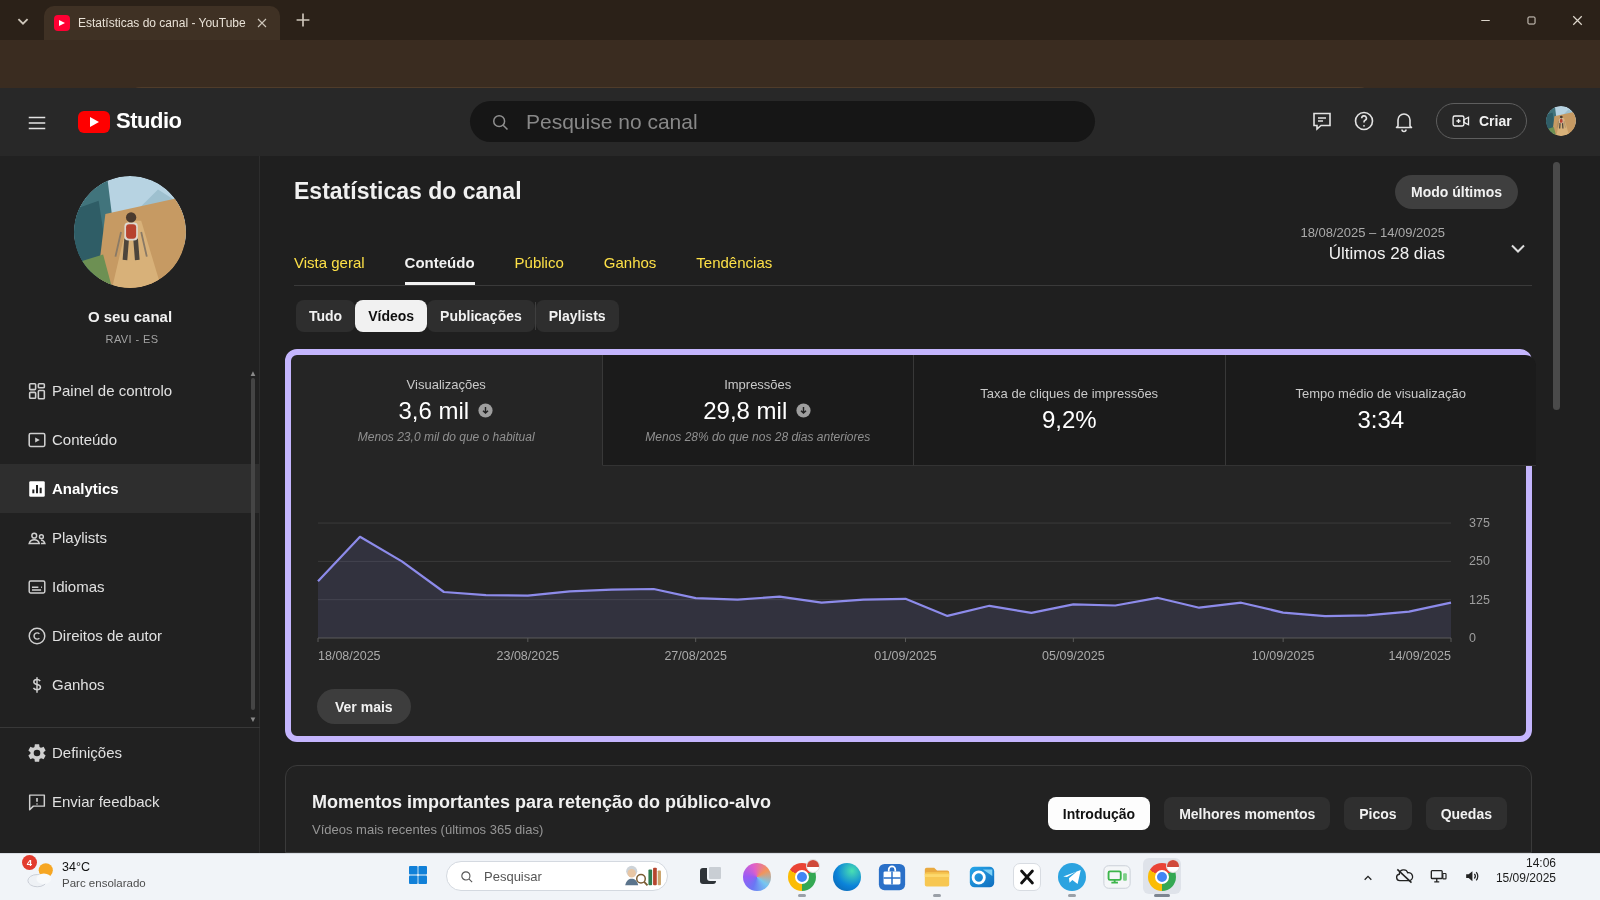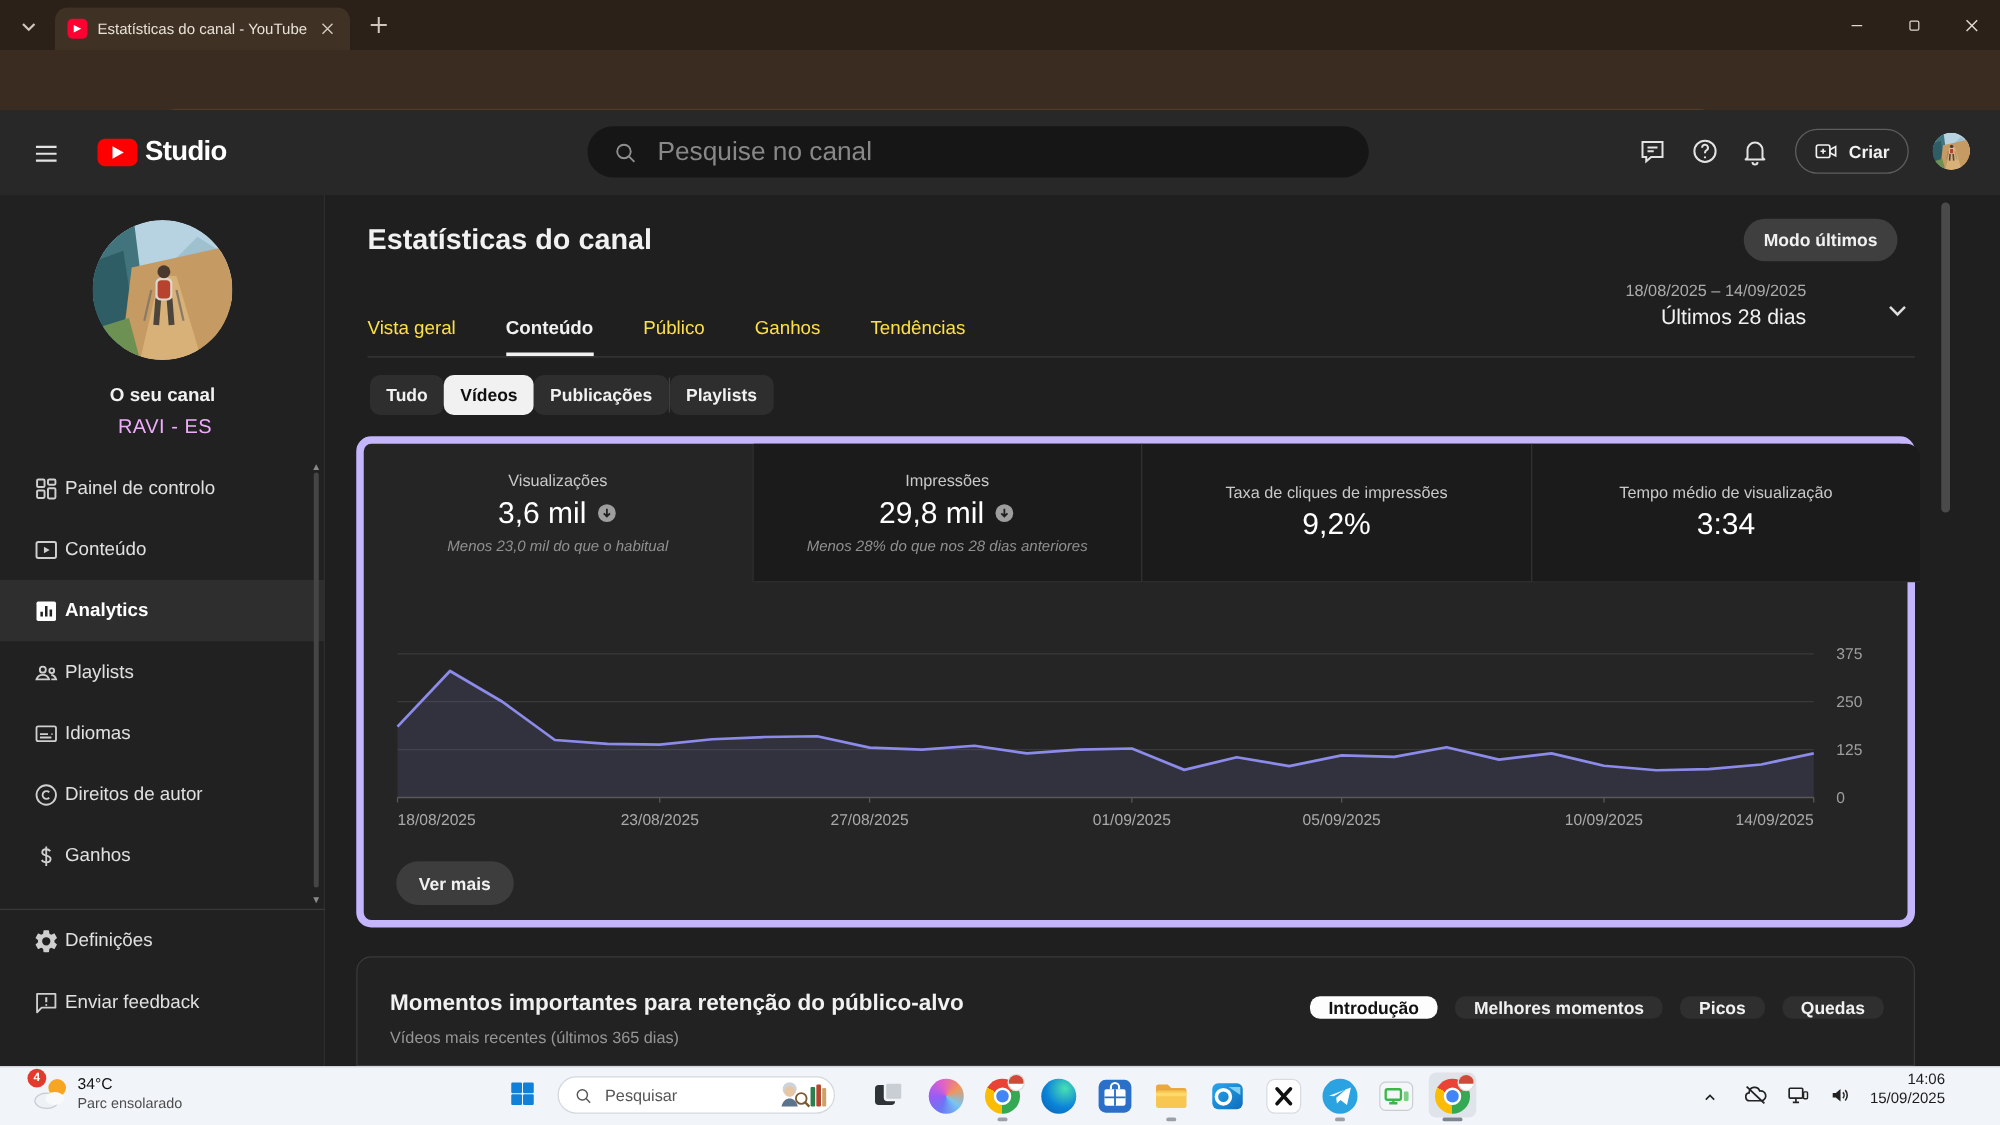--- a/index.html
+++ b/index.html
@@ -52,21 +52,21 @@
   .yt-search input::placeholder { color:#888; }
   .hdr-ic { position:absolute; top:109px; width:24px; height:24px; color:#e3e3e3; }
   .create-btn { position:absolute; left:1436px; top:103px; height:36px; border:1px solid #5e5e5e; border-radius:18px;
     display:flex; align-items:center; gap:8px; padding:0 14px; color:#f1f1f1; font-size:14px; font-weight:bold; background:transparent; }
   .create-btn .c-ic { width:20px; height:20px; color:#f1f1f1; }
 
   
   .sidebar { position:absolute; left:0; top:156px; width:260px; height:697px; background:#212121; border-right:1px solid #2d2d2d; }
   .chan-avatar { position:absolute; left:74px; top:20px; width:112px; height:112px; border-radius:50%; overflow:hidden; }
   .chan-label { position:absolute; left:0; top:152px; width:260px; text-align:center; color:#f1f1f1; font-size:15px; font-weight:bold; }
-  .chan-handle { position:absolute; left:0; top:177px; width:264px; text-align:center; color:#f0abfc; font-size:16px; letter-spacing:0.4px; }
+  .chan-handle { position:absolute; left:0; top:177px; width:264px; text-align:center; color:#a3a3a3; font-size:11px; letter-spacing:0.4px; }
   .side-menu { position:absolute; left:0; top:210px; width:260px; }
   .side-item { height:49px; display:flex; align-items:center; padding-left:26px; gap:4px; cursor:pointer; }
   .side-item.active { background:#2e2e2e; }
   .side-ic { width:22px; height:22px; color:#cfcfcf; flex:none; }
   .side-item.active .side-ic { color:#fff; }
   .side-lb { color:#e0e0e0; font-size:15px; }
   .side-item.active .side-lb { color:#fff; font-weight:bold; }
   .side-divider { position:absolute; left:0; top:571px; width:260px; height:1px; background:#383838; }
   .side-footer { position:absolute; left:0; top:572px; width:260px; }
   .side-scroll-thumb { position:absolute; left:251px; top:222px; width:4px; height:332px; background:#454545; border-radius:2px; }
@@ -106,21 +106,21 @@
   .m-note { color:#909090; font-size:12px; font-style:italic; }
   .chart-wrap { position:absolute; left:0; top:111px; width:1245px; height:282px; }
   .see-more { position:absolute; left:26px; top:334px; height:35px; background:#3d3d3d; border:none; border-radius:18px;
     color:#f1f1f1; font-size:14px; font-weight:bold; padding:0 18px; }
 
   .retention-card { position:absolute; left:285px; top:765px; width:1247px; height:88px; background:#222;
     border:1px solid #3a3a3a; border-radius:12px 12px 0 0; overflow:hidden; }
   .ret-title { position:absolute; left:26px; top:26px; color:#f1f1f1; font-size:18px; font-weight:bold; }
   .ret-sub { position:absolute; left:26px; top:56px; color:#969696; font-size:13px; }
   .ret-btns { position:absolute; right:24px; top:31px; display:flex; gap:14px; }
-  .ret-btn { height:18px; border-radius:8px; background:#2f2f2f; border:none; color:#f1f1f1; font-size:14px; font-weight:bold; padding:0 15px; }
+  .ret-btn { height:33px; border-radius:8px; background:#2f2f2f; border:none; color:#f1f1f1; font-size:14px; font-weight:bold; padding:0 15px; }
   .ret-btn.selected { background:#fdfdfd; color:#111; }
 
   .main-scroll-thumb { position:absolute; left:1553px; top:162px; width:7px; height:248px; background:#4a4a4a; border-radius:4px; }
 
   
   .taskbar { position:absolute; left:0; top:853px; width:1600px; height:47px; background:#f1f4f8; border-top:1px solid #d9dde3; }
   .weather { position:absolute; left:22px; top:855px; width:230px; height:44px; cursor:pointer; }
   .weather-ic { position:absolute; left:4px; top:4px; width:32px; height:32px; }
   .weather-badge { position:absolute; left:0px; top:0px; width:15px; height:15px; background:#e23b2e; border-radius:50%;
     color:#fff; font-size:9.5px; font-weight:bold; display:flex; align-items:center; justify-content:center; }

